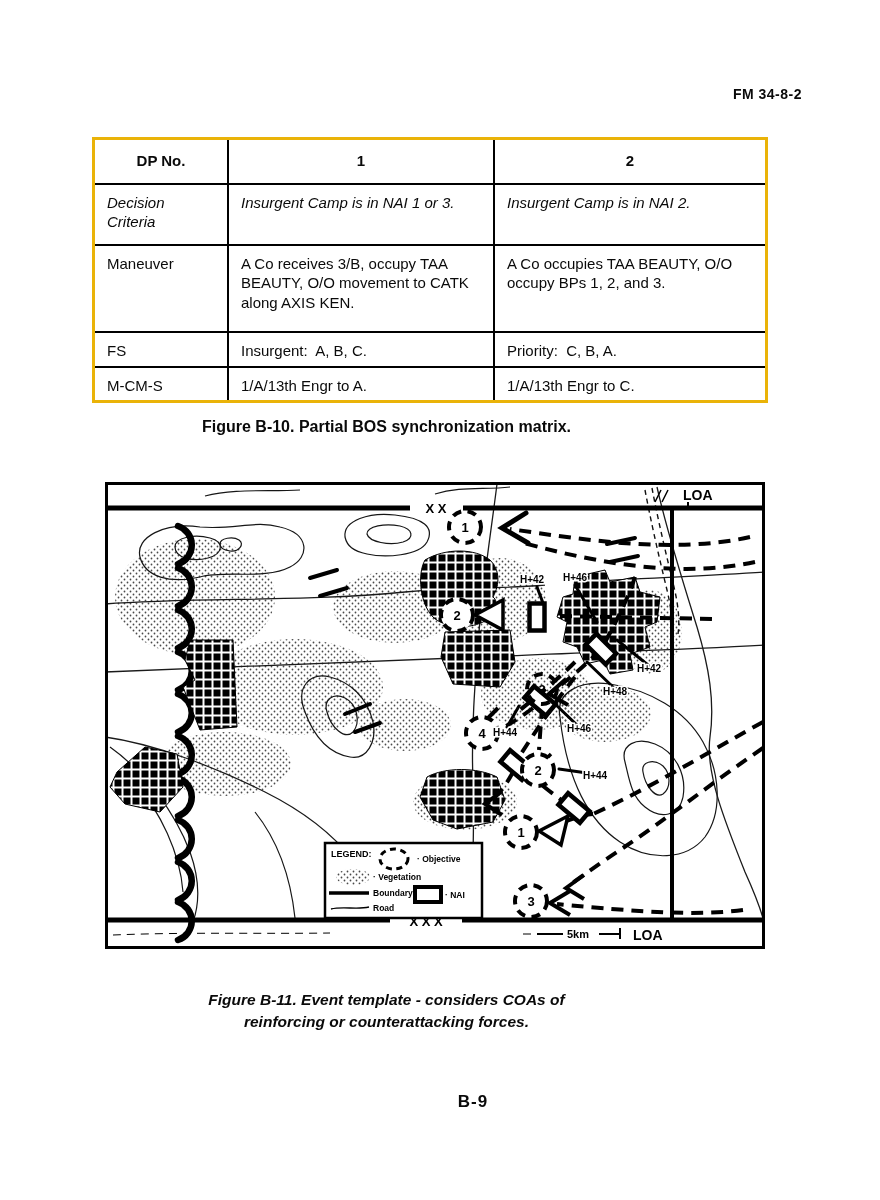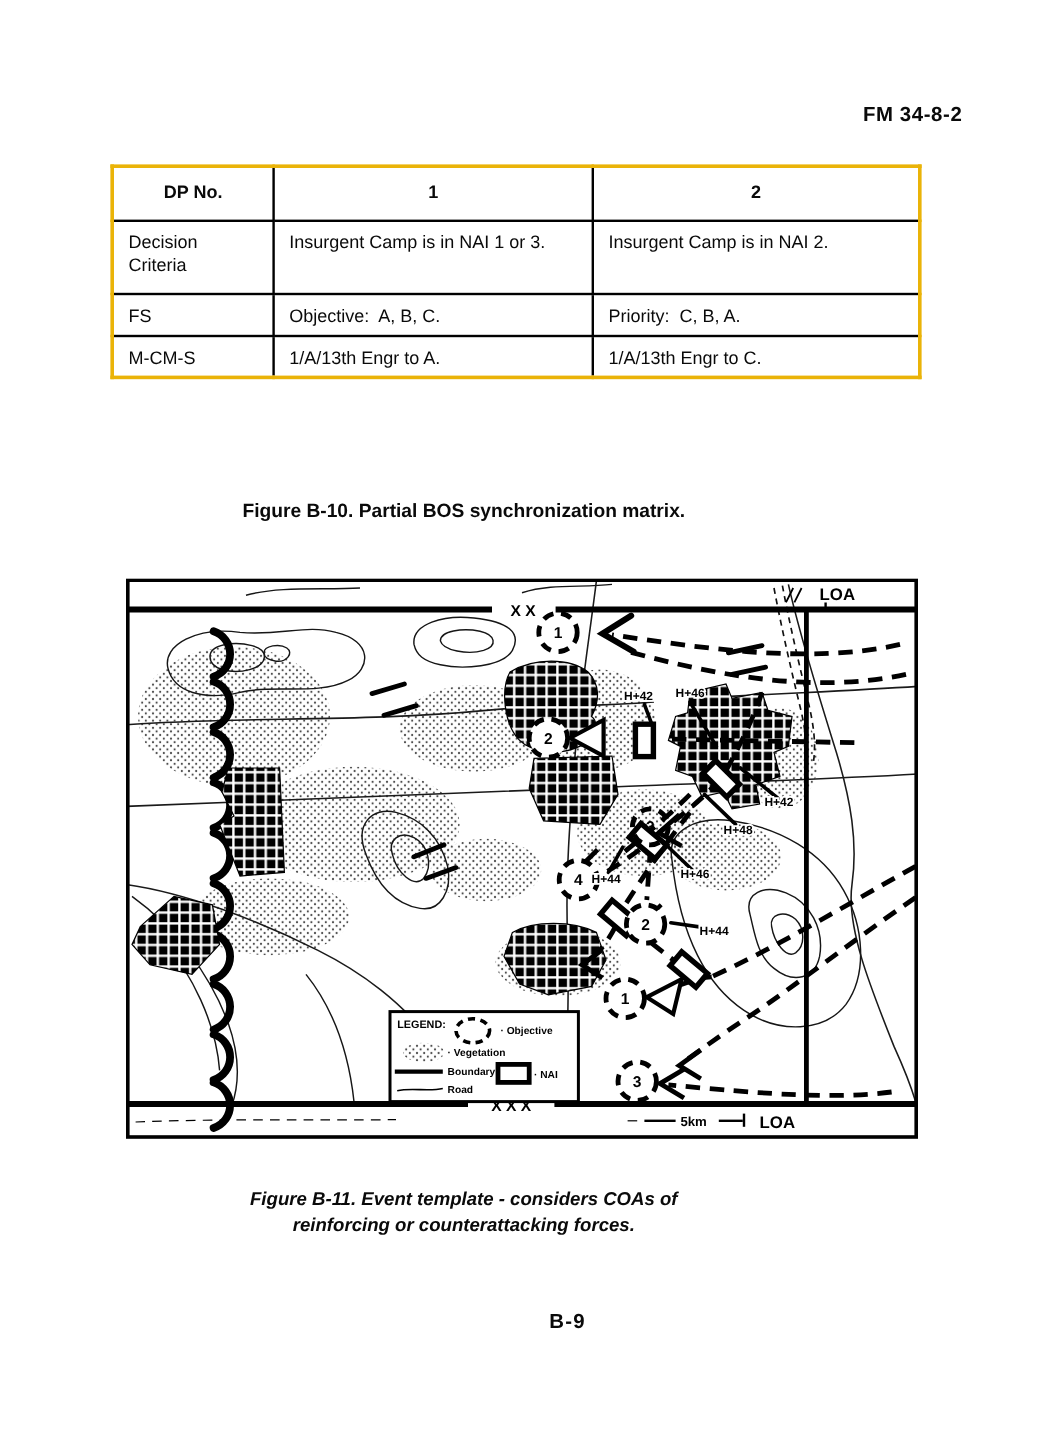--- a/index.html
+++ b/index.html
@@ -1,25 +1,25 @@
 <!DOCTYPE html>
 <html><head>
 <meta charset="utf-8">
 <style>
   html,body{margin:0;padding:0;background:#e8e8e8;}
   .page{position:relative;width:880px;height:1200px;background:#ffffff;
         font-family:"Liberation Sans","DejaVu Sans",sans-serif;color:#0a0a0a;overflow:hidden;}
-  .fm-header{position:absolute;top:86px;right:78px;font-size:17px;font-weight:bold;letter-spacing:.5px;}
+  .fm-header{position:absolute;top:86px;right:78px;font-size:14px;font-weight:bold;letter-spacing:.5px;}
   table.dp{position:absolute;left:92px;top:137px;border-collapse:collapse;table-layout:fixed;}
   table.dp{border:3px solid #eab308;}
   table.dp td,table.dp th{border:2px solid #000;padding:8px 10px 4px 12px;vertical-align:top;
         font-size:15px;line-height:1.32;white-space:pre-wrap;text-align:left;font-weight:normal;}
   table.dp th{text-align:center;vertical-align:middle;font-weight:bold;padding:4px;}
   .c0{width:124px;} .c1{width:256px;} .c2{width:262px;}
-  .hrow{height:45px;} .r0{height:61px;} .r1{height:87px;} .r2{height:35px;} .r3{height:35px;margin-top:40px;}
+  .hrow{height:45px;} .r0{height:61px;font-style:italic;} .r1{height:87px;} .r2{height:35px;} .r3{height:35px;margin-top:40px;}
   .caption{position:absolute;left:0;width:701px;text-align:center;font-weight:bold;font-size:16px;padding-left:36px;}
   .cap-b10{top:418px;}
   .cap-b11{top:989px;line-height:1.45;font-size:15.5px;font-style:italic;}
   .figure-wrap{position:absolute;left:105px;top:482px;width:660px;height:468px;}
   .pagenum{position:absolute;top:1092px;left:0;width:880px;text-align:center;font-weight:bold;font-size:17px;letter-spacing:1px;padding-left:33px;}
   svg text{font-family:"Liberation Sans","DejaVu Sans",sans-serif;}
   .maplabel{font-weight:bold;paint-order:stroke;stroke:#fff;stroke-width:3px;}
 </style>
 </head>
 <body>
@@ -33,23 +33,28 @@
         <tr class="hrow">
       <th class="c0">DP No.</th>
       <th class="c1">1</th>
       <th class="c2">2</th>
     </tr>
     <tr class="r0">
       <td>Decision Criteria</td>
       <td>Insurgent Camp is in NAI 1 or 3.</td>
       <td>Insurgent Camp is in NAI 2.</td>
     </tr>
+    <tr class="r1">
+      <td>Maneuver</td>
+      <td>A Co receives 3/B, occupy TAA BEAUTY, O/O movement to CATK along AXIS KEN.</td>
+      <td>A Co occupies TAA BEAUTY, O/O occupy BPs 1, 2, and 3.</td>
+    </tr>
     <tr class="r2">
       <td>FS</td>
-      <td>Objective:  A, B, C.</td>
+      <td>Insurgent:  A, B, C.</td>
       <td>Priority:  C, B, A.</td>
     </tr>
     <tr class="r3">
       <td>M-CM-S</td>
       <td>1/A/13th Engr to A.</td>
       <td>1/A/13th Engr to C.</td>
     </tr>
   </tbody>
     </table>
 

